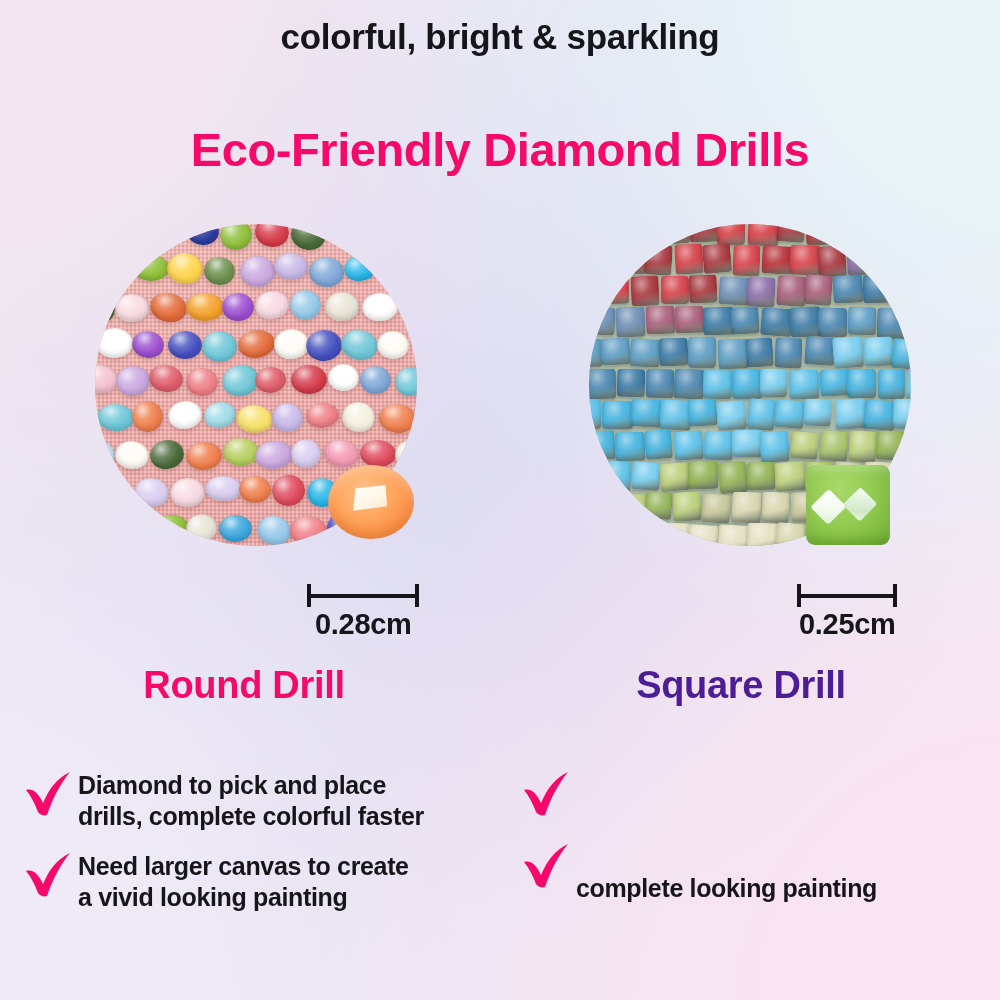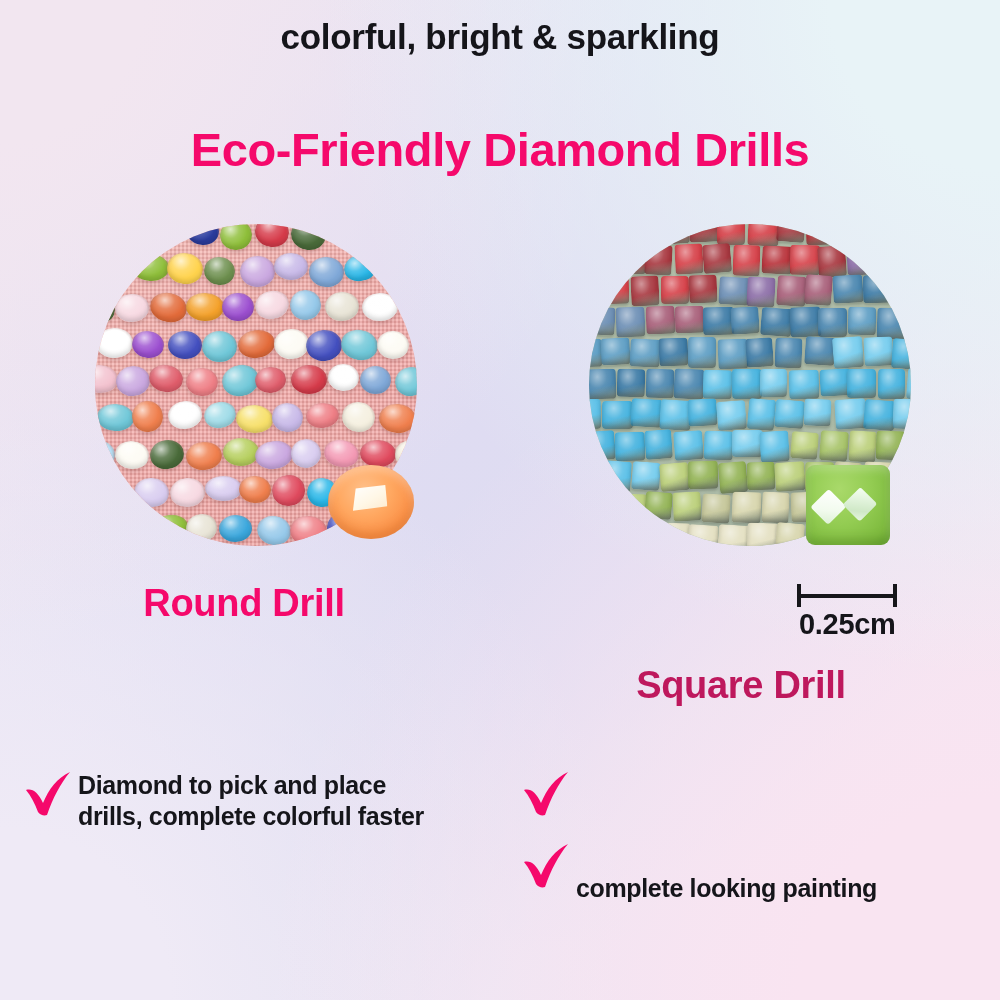--- a/index.html
+++ b/index.html
@@ -286,20 +286,28 @@
           <div class="gem-r" style="left:231.8px;top:289.3px;width:32.4px;height:29.8px;transform:rotate(6.8deg);background:radial-gradient(ellipse at 36% 28%, rgba(255,255,255,.72) 0%, rgba(255,255,255,.18) 30%, rgba(255,255,255,0) 58%),linear-gradient(44deg, rgba(255,255,255,.20) 0 1px, transparent 1px 9px),linear-gradient(-44deg, rgba(0,0,0,.10) 0 1px, transparent 1px 9px),radial-gradient(ellipse at 50% 58%, #4450c0 0%, #4450c0 62%, rgba(0,0,0,.22) 100%);box-shadow:0 2px 4px rgba(120,70,70,.28), inset 0 -3px 5px rgba(0,0,0,.16);"></div>
         </div>
     </div>
 
     <div class="swatch" id="swatch-round">
       <div class="facets"></div>
       <div class="table-facet"></div>
     </div>
   </div>
 
+  <div class="measure">
+    <div class="rule" id="rule-round">
+      <div class="bar"></div>
+      <div class="cap cap-l"></div>
+      <div class="cap cap-r"></div>
+    </div>
+    <div class="meas-label" id="label-round">0.28cm</div>
+  </div>
 
   <div class="drill-title" id="title-round" style="color: rgb(245, 9, 107);">Round Drill</div>
 </div>
 
 <div class="col" id="col-square">
 
   <div class="photo-wrap">
     <div class="photo-circle" id="photo-square">
       <div class="canvas-square"></div>
       <div id="square-gems">
@@ -423,35 +431,46 @@
 
   <div class="measure">
     <div class="rule" id="rule-square">
       <div class="bar"></div>
       <div class="cap cap-l"></div>
       <div class="cap cap-r"></div>
     </div>
     <div class="meas-label" id="label-square">0.25cm</div>
   </div>
 
-  <div class="drill-title" id="title-square" style="color: #be185d;">Square Drill</div>
+  <div class="drill-title" id="title-square" style="color: #4c1d95;">Square Drill</div>
 </div>
 
 <div class="bullets" id="bullets-round">
   <div class="bullet">
     <span class="check">
       <svg width="56" height="52" viewBox="0 0 56 52">
         <path d="M4 20 C10 18 16 22 21 33 C27 19 35 8 48 2 C38 14 31 28 25 45 C22 46 18 45 16 42 C13 34 9 26 4 20 Z" fill="#f5096b"></path>
       </svg>
     </span>
     <span class="bullet-text">
       <span>Diamond to pick and place</span><br>
       <span>drills, complete colorful faster</span>
     </span>
   </div>
+  <div class="bullet">
+    <span class="check">
+      <svg width="56" height="52" viewBox="0 0 56 52">
+        <path d="M4 20 C10 18 16 22 21 33 C27 19 35 8 48 2 C38 14 31 28 25 45 C22 46 18 45 16 42 C13 34 9 26 4 20 Z" fill="#f5096b"></path>
+      </svg>
+    </span>
+    <span class="bullet-text">
+      <span>Need larger canvas to create</span><br>
+      <span>a vivid looking painting</span>
+    </span>
+  </div>
 </div>
 
 <div class="bullets" id="bullets-square">
   <div class="bullet">
     <span class="check">
       <svg width="56" height="52" viewBox="0 0 56 52">
         <path d="M4 20 C10 18 16 22 21 33 C27 19 35 8 48 2 C38 14 31 28 25 45 C22 46 18 45 16 42 C13 34 9 26 4 20 Z" fill="#f5096b"></path>
       </svg>
     </span>
     <span class="bullet-text">

